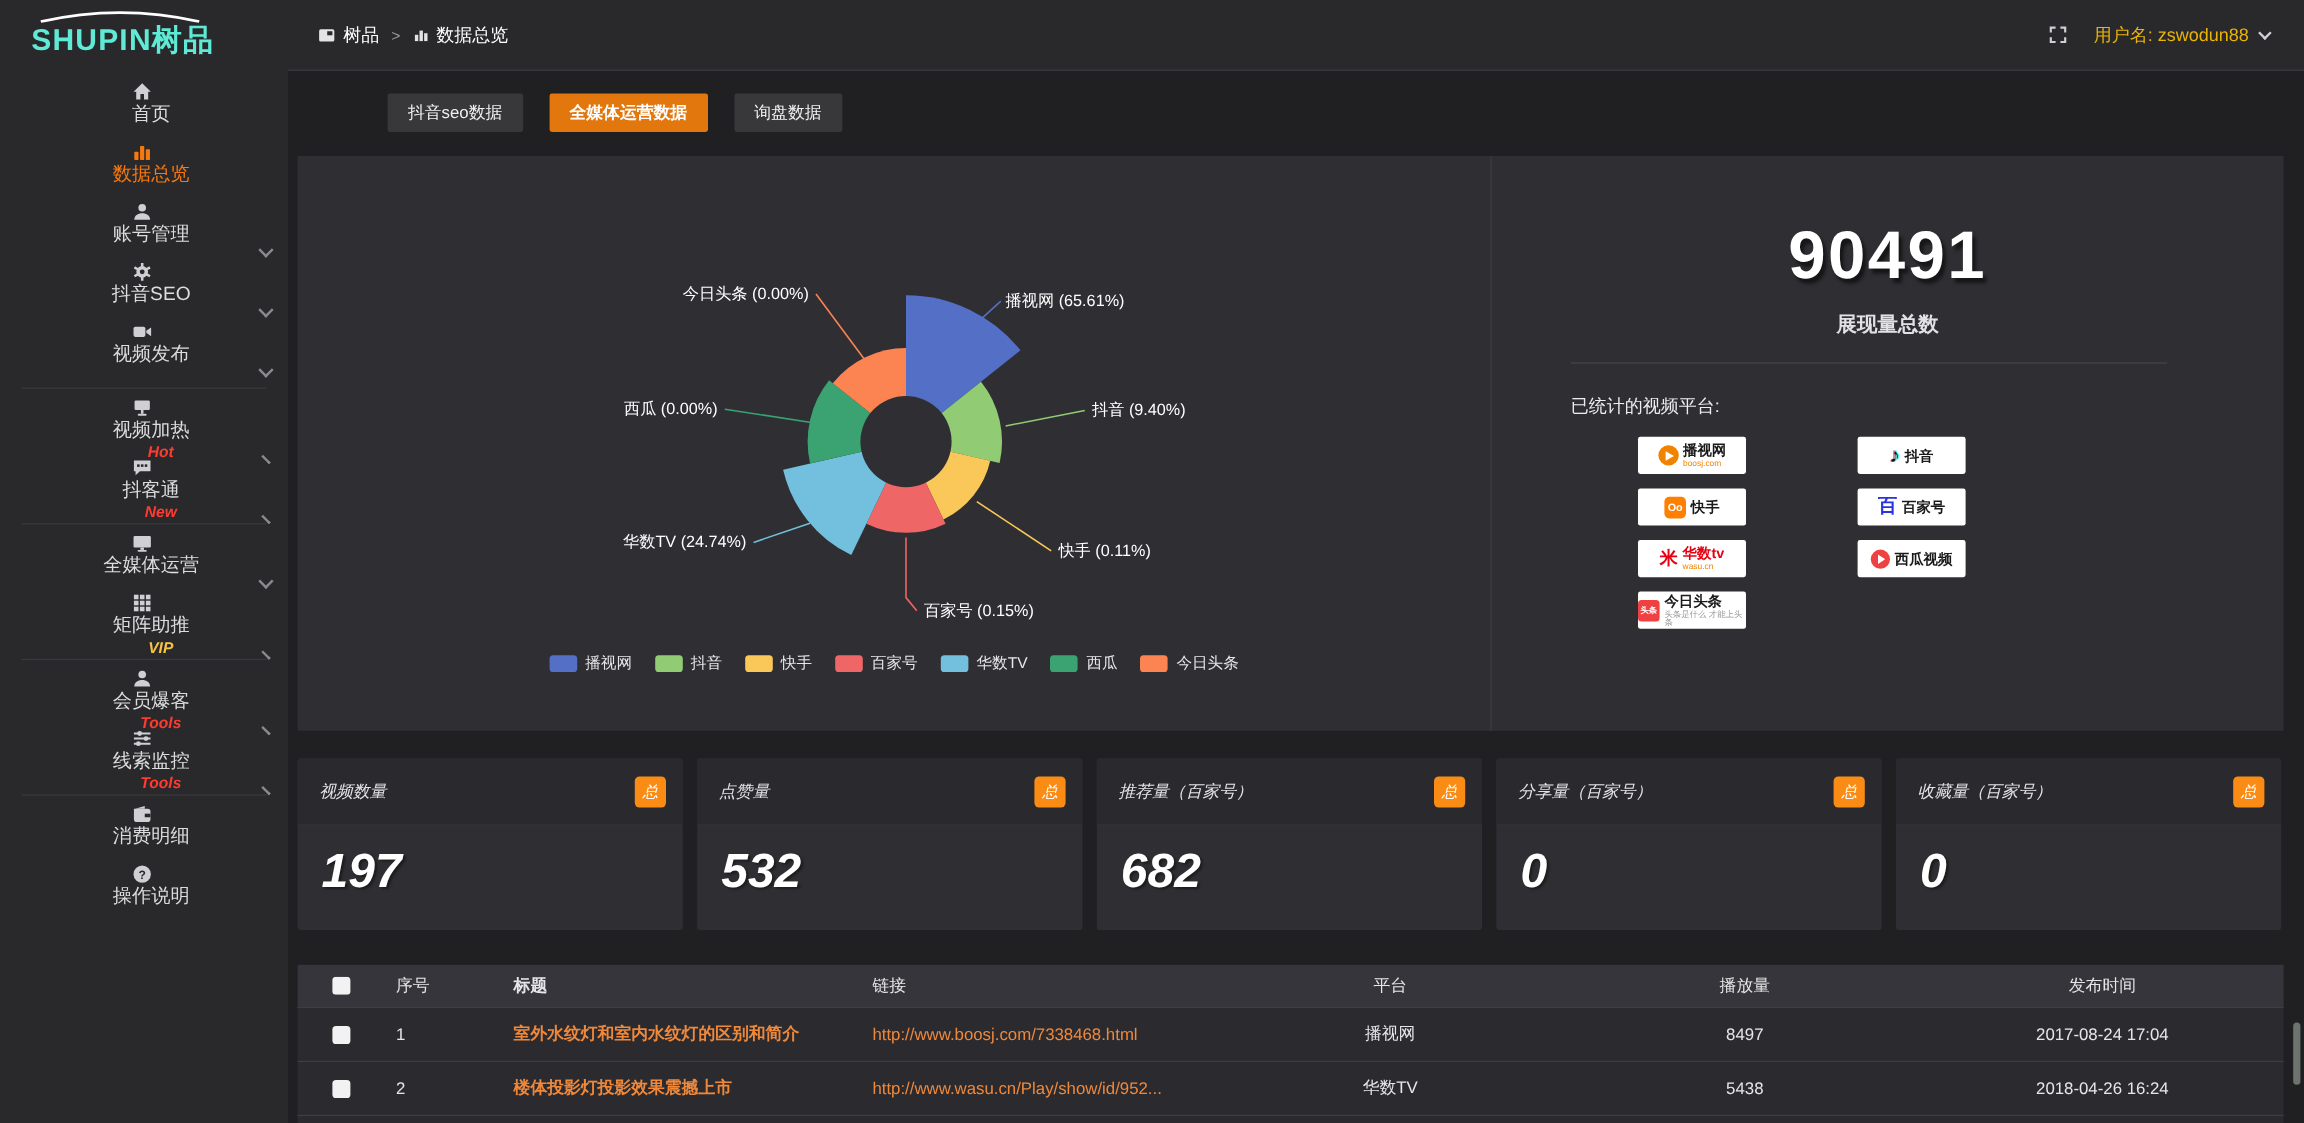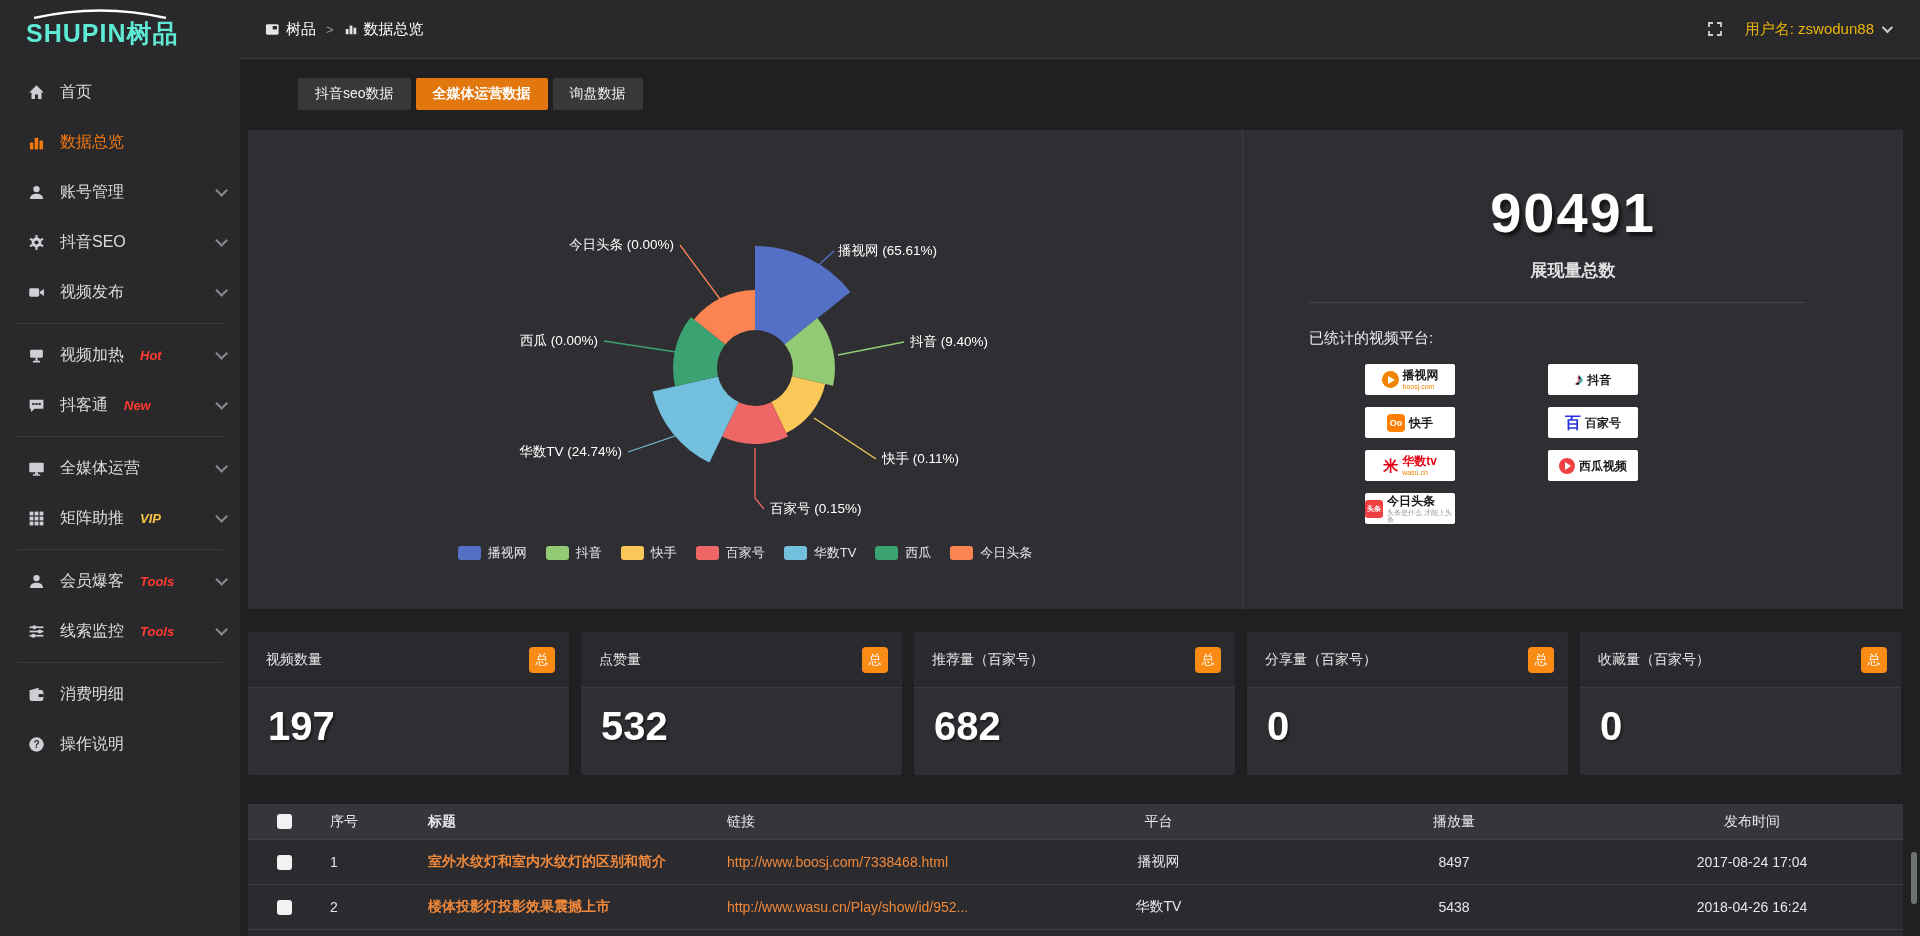--- a/index.html
+++ b/index.html
@@ -13,42 +13,42 @@
   body{font-family:"Liberation Sans","DejaVu Sans",sans-serif; background:var(--bg); color:var(--text); font-size:14px;}
   .page{position:relative; width:1920px; height:936px;}
 
   
   .sidebar{position:absolute; left:0; top:0; width:240px; height:936px; background:var(--chrome); z-index:3;}
   .logo{height:59px; display:flex; align-items:center; padding-left:26px;}
   .logo-inner{position:relative; padding-top:8px;}
   .logo-arc{position:absolute; top:0; left:4px;}
   .logo-text{font-size:25px; font-weight:bold; letter-spacing:1px; color:#5eead4; white-space:nowrap;}
   .menu{padding-top:8px;}
-  .side-item{height:50px; display:flex; align-items:center; padding:0 16px 0 28px; cursor:pointer; color:#dcdcde;}
+  .side-item{height:50px; display:flex; align-items:center; padding:0 16px 0 28px; cursor:pointer; color:#dcdcde;flex-direction:column;}
   .side-item .s-icon{width:18px; height:18px; margin-right:14px; color:#cfcfd4; flex:none; display:flex; align-items:center;}
   .side-item .s-label{font-size:16px;}
   .side-item.active, .side-item.active .s-icon{color:#f5790f;}
   .side-badge{font-style:italic; font-weight:bold; font-size:13px; margin-left:16px;}
   .side-badge.red{color:var(--red);} .side-badge.yellow{color:var(--yellow);}
   .side-chev{margin-left:auto; width:9px; height:9px; border-right:2px solid #8a8a8e; border-bottom:2px solid #8a8a8e; transform:rotate(45deg) translateY(-3px);}
   .side-divider{height:1px; background:#3a3a3e; margin:6px 18px;}
 
   
   .topbar{position:absolute; left:240px; top:0; width:1680px; height:59px; background:var(--chrome); border-bottom:1px solid #3a3a3f; display:flex; align-items:center; padding:0 30px 0 25px; z-index:2;}
   .crumb{display:flex; align-items:center; gap:10px; font-size:15px; color:#fff;}
   .crumb .sep{color:#9a9a9e; font-size:13px;}
   .crumb-item{display:flex; align-items:center; gap:6px; cursor:pointer;}
   .top-right{margin-left:auto; display:flex; align-items:center; gap:22px;}
   .fs-btn{cursor:pointer; display:flex;}
   .user-menu{display:flex; align-items:center; gap:8px; font-size:15px; color:#eab308; cursor:pointer;}
   .chev-down{width:8px; height:8px; border-right:2px solid #cfcfd4; border-bottom:2px solid #cfcfd4; transform:rotate(45deg) translateY(-2px);}
 
   
   .content{position:absolute; left:240px; top:59px; width:1680px; height:877px; background:var(--bg); padding:19px 17px 0 8px;}
-  .tabs{display:flex; gap:5px; margin-left:10px;padding-left:40px;}
+  .tabs{display:flex; gap:22px; margin-left:35px;padding-left:40px;}
   .tab{height:32px; padding:0 17px; display:flex; align-items:center; background:#38383b; color:#f0f0f2; font-size:14px; border-radius:2px; cursor:pointer;}
   .tab.active{background:var(--orange); color:#fff; font-weight:bold;}
 
   
   .panel{position:relative; margin-top:20px; width:1655px; height:479px; background:var(--panel);}
   .chart-left{position:absolute; left:0; top:0; width:994px; height:479px;}
   .legend{position:absolute; left:0; right:0; top:414px; display:flex; justify-content:center; gap:19px;}
   .lg-item{display:flex; align-items:center; gap:7px; cursor:pointer;}
   .lg-box{width:23px; height:14px; border-radius:3px;}
   .lg-txt{font-size:13px; color:#e6e6e8;}
@@ -69,21 +69,21 @@
   .lgo-square{width:18px; height:18px; border-radius:4px; background:#ff7f00; color:#fff; font-size:9px; font-weight:bold; display:flex; align-items:center; justify-content:center; flex:none;}
   .lgo-bai{font-size:16px; font-weight:bold; color:#2932e1; line-height:1;}
   .lgo-wasu{font-size:15px; font-weight:bold; color:#e60012; line-height:1;}
   .pb-name.wasu{color:#e60012;}
   .lgo-xigua{width:16px; height:16px; border-radius:50%; background:#f04142; position:relative; flex:none;}
   .lgo-xigua .tri{position:absolute; left:6px; top:4px; width:0; height:0; border-left:6px solid #fff; border-top:4px solid transparent; border-bottom:4px solid transparent;}
   .lgo-tt{width:18px; height:18px; border-radius:3px; background:#f04142; color:#fff; font-size:7px; font-weight:bold; display:flex; align-items:center; justify-content:center; flex:none;}
 
   
   .cards{display:flex; gap:12px; margin-top:23px;}
-  .card{width:321px; height:143px; background:var(--panel); border-radius:2px;}
+  .card{width:321px; height:143px; background:var(--panel); border-radius:2px;font-style:italic;}
   .card-head{height:56px; background:#2a2a2e; border-bottom:1px solid var(--panel-border); display:flex; align-items:center; padding:0 14px 0 18px; border-radius:2px 2px 0 0;}
   .card-title{font-size:14px; color:#e4e4e6;}
   .card-badge{margin-left:auto; width:26px; height:26px; background:var(--badge); color:#fff; font-size:13px; border-radius:4px; display:flex; align-items:center; justify-content:center;}
   .card-val{padding:16px 0 0 20px; font-size:40px; font-weight:bold; color:#fff; text-shadow:2px 2px 2px rgba(0,0,0,.4);}
 
   
   .tbl{margin-top:29px;}
   .t-row{display:flex; align-items:center; height:45px; background:var(--tbl-row); border-bottom:1px solid var(--tbl-border);}
   .t-row.head{height:36px; background:var(--tbl-head); font-size:13px; color:#f0f0f2;}
   .t-cell{padding:0 10px; font-size:14px; color:#e6e6e8; white-space:nowrap; overflow:hidden; text-overflow:ellipsis;}

